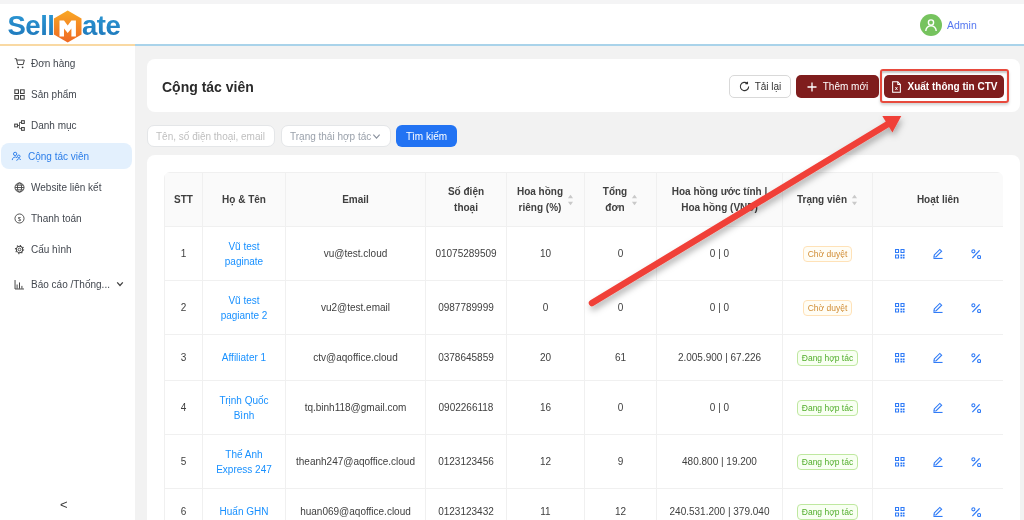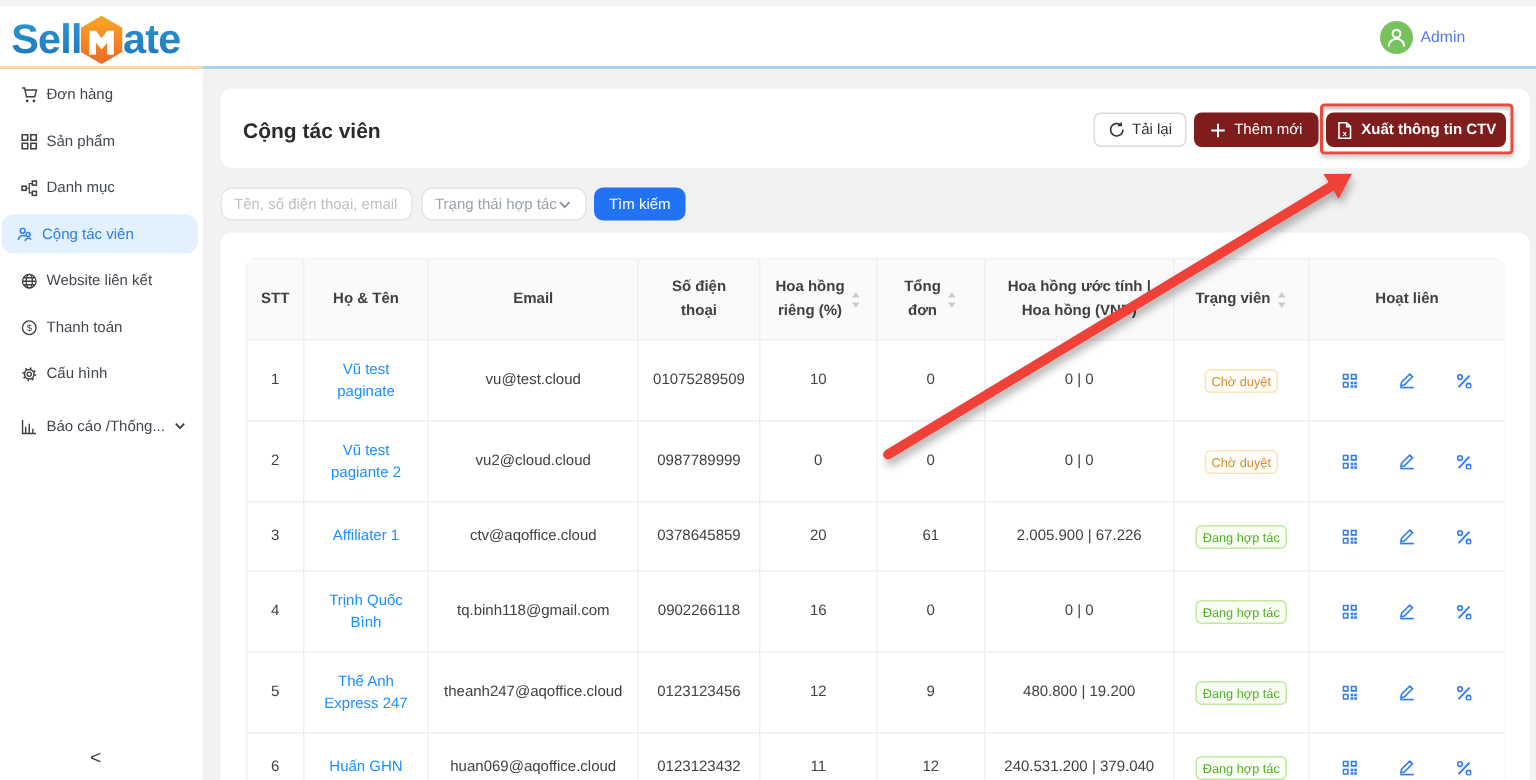--- a/index.html
+++ b/index.html
@@ -282,21 +282,21 @@
                 </svg>
                 <svg width="10" height="10" viewBox="0 0 11 11">
                   <use href="#ic-pc"></use>
                 </svg>
               </div>
             </td>
 </tr>
 <tr style="height:54px;">
 <td>2</td>
             <td><a class="nm">Vũ test<br>pagiante 2</a></td>
-            <td>vu2@cloud.cloud</td>
+            <td>vu2@test.email</td>
             <td>0987789999</td>
             <td>0</td>
             <td>0</td>
             <td>0 | 0</td>
             <td><span class="chip-o">Chờ duyệt</span></td>
 <td>
               <div class="acts">
                 <svg width="10" height="10" viewBox="0 0 11 11">
                   <use href="#ic-qr"></use>
                 </svg>

